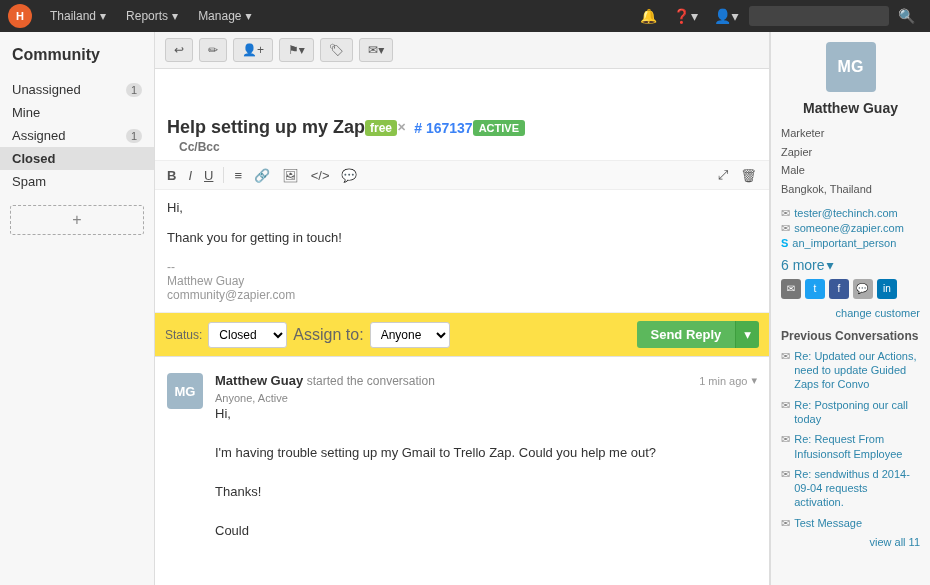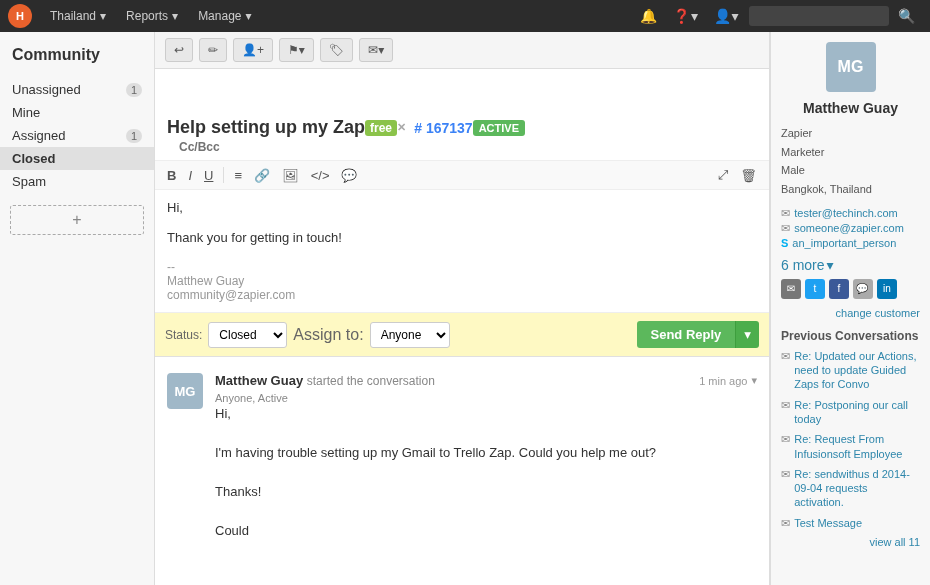--- a/index.html
+++ b/index.html
@@ -43,21 +43,21 @@
     .badge-free { background: #8BC34A; color: white; font-size: 12px; padding: 1px 5px; border-radius: 3px; }
     .ticket-num { color: #3b82f6; font-size: 14px; margin-left: 8px; }
     .ticket-status-badge { background: #5cb85c; color: white; font-size: 11px; padding: 2px 6px; border-radius: 3px; }
     .cc-bcc { color: #737373; font-size: 12px; padding: 2px 12px; cursor: pointer; font-weight: bold; }
     .editor-toolbar { display: flex; align-items: center; padding: 4px 8px; background: #f9f9f9; border-top: 1px solid #eee; border-bottom: 1px solid #eee; gap: 4px; }
     .editor-btn { background: none; border: none; cursor: pointer; color: #555; font-size: 13px; padding: 2px 4px; border-radius: 2px; }
     .editor-separator { width: 1px; height: 16px; background: #ddd; margin: 0 2px; }
     .editor-expand { margin-left: auto; display: flex; gap: 4px; }
     .reply-body { padding: 10px 12px; min-height: 80px; font-size: 13px; color: #333; outline: none; }
     .reply-sig { color: #999; font-size: 12px; }
-    .reply-footer { display: flex; align-items: center; padding: 8px 10px; background: #fef9c3; border-top: 1px solid #eee; }
+    .reply-footer { display: flex; align-items: center; padding: 8px 10px; background: #fde047; border-top: 1px solid #eee; }
     .reply-footer-label { color: #666; font-size: 12px; margin-right: 6px; }
     .status-select { border: 1px solid #ccc; border-radius: 3px; padding: 4px 6px; font-size: 12px; background: white; cursor: pointer; }
     .assign-label { color: #666; font-size: 16px; margin: 0 6px; }
     .assign-select { border: 1px solid #ccc; border-radius: 3px; padding: 4px 6px; font-size: 12px; background: white; cursor: pointer; min-width: 80px; }
     .send-btn-group { margin-left: auto; display: flex; }
     .send-btn { background: #5cb85c; color: white; border: none; border-radius: 3px 0 0 3px; padding: 6px 14px; font-size: 13px; cursor: pointer; font-weight: bold; }
     .send-btn-dropdown { background: #4cae4c; color: white; border: none; border-radius: 0 3px 3px 0; padding: 6px 8px; cursor: pointer; border-left: 1px solid #3e9e3e; }
 
     
     .conversation { padding: 16px 12px; }
@@ -246,22 +246,22 @@
       </div>
 
     </div>
   </div>
 
   <div class="right-panel">
     <div class="avatar-large-placeholder" style="margin: 0 auto 8px; display: flex;">MG</div>
     <div class="customer-name">Matthew Guay</div>
 
     <div class="customer-info">
+      <div>Marketer</div>
       <div>Zapier</div>
-      <div>Marketer</div>
       <div>Male</div>
       <div>Bangkok, Thailand</div>
     </div>
 
     <div class="customer-emails">
       <div class="customer-email-row">
         <span class="email-icon">✉</span>
         <span>tester@techinch.com</span>
       </div>
       <div class="customer-email-row">

